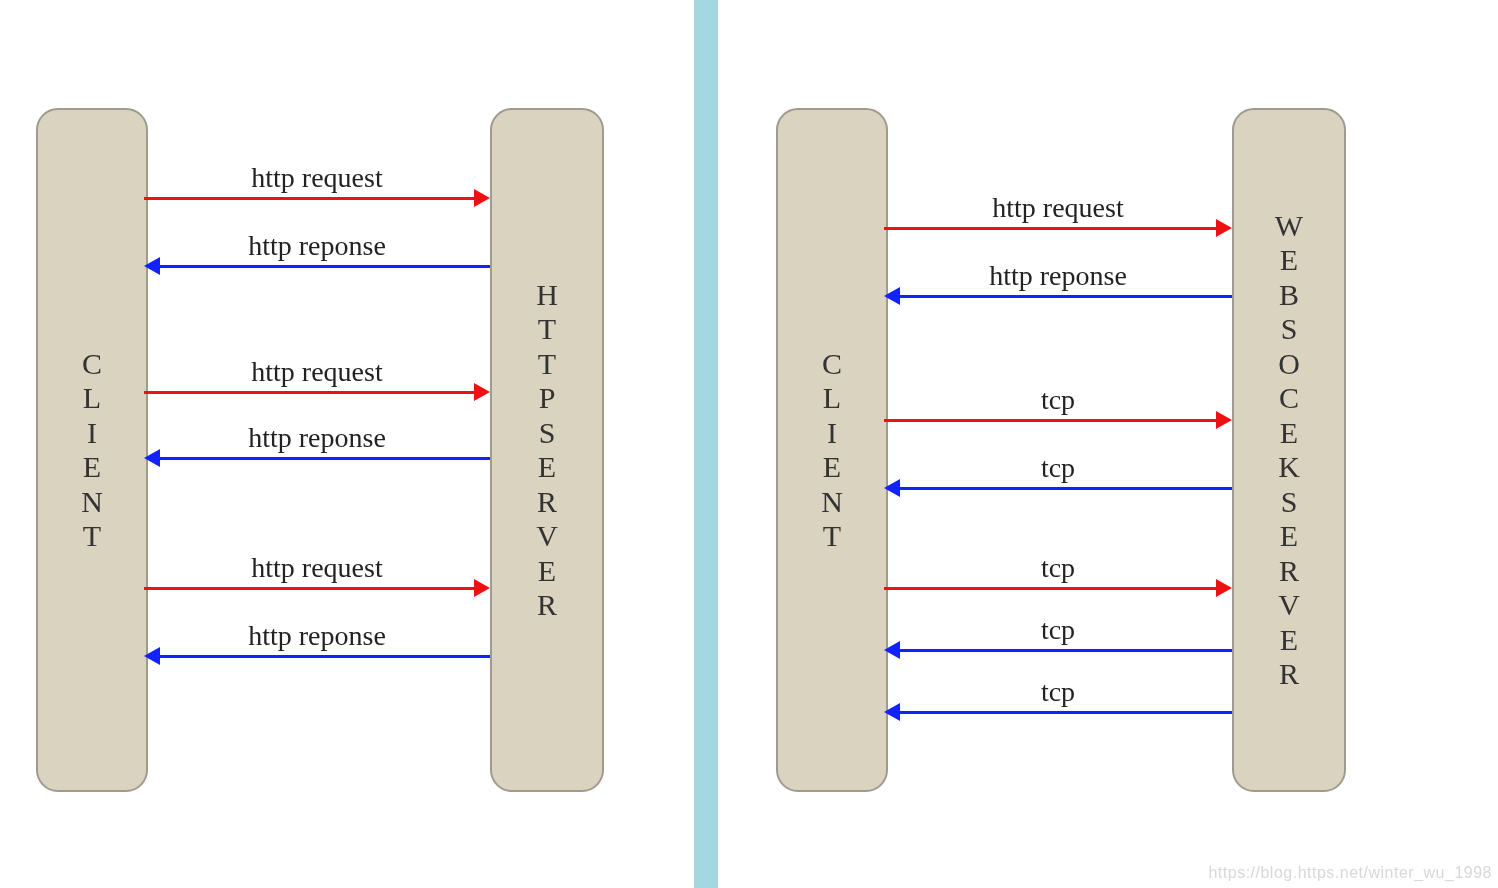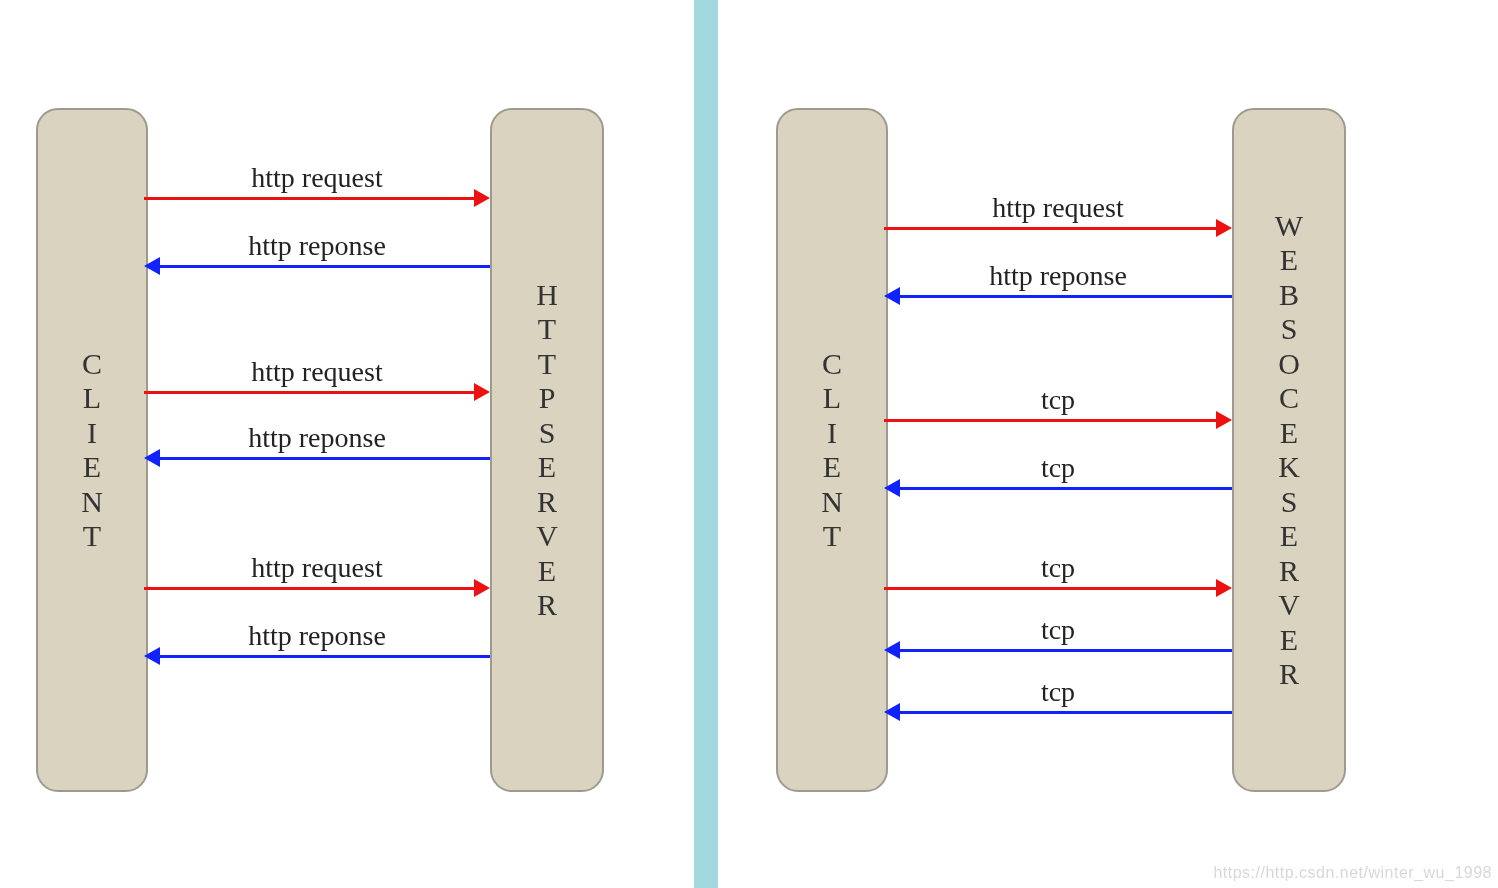--- a/index.html
+++ b/index.html
@@ -112,14 +112,14 @@
       <div class="arrow-line arrow-red" style="left: 884px; width: 332px; top: 587px;"></div>
       <div class="arrow-head head-right-red" style="top: 579px; left: 1216px;"></div>
       <div class="arrow-label" style="left: 884px; width: 348px; top: 614px;">tcp</div>
       <div class="arrow-line arrow-blue" style="left: 900px; width: 332px; top: 649px;"></div>
       <div class="arrow-head head-left-blue" style="top: 641px; left: 884px;"></div>
       <div class="arrow-label" style="left: 884px; width: 348px; top: 676px;">tcp</div>
       <div class="arrow-line arrow-blue" style="left: 900px; width: 332px; top: 711px;"></div>
       <div class="arrow-head head-left-blue" style="top: 703px; left: 884px;"></div>
     </div>
 
-  <div class="watermark">https://http.csdn.net/winter_wu_1998</div>
+  <div class="watermark">https://blog.https.net/winter_wu_1998</div>
 </div>
 
 </body></html>

